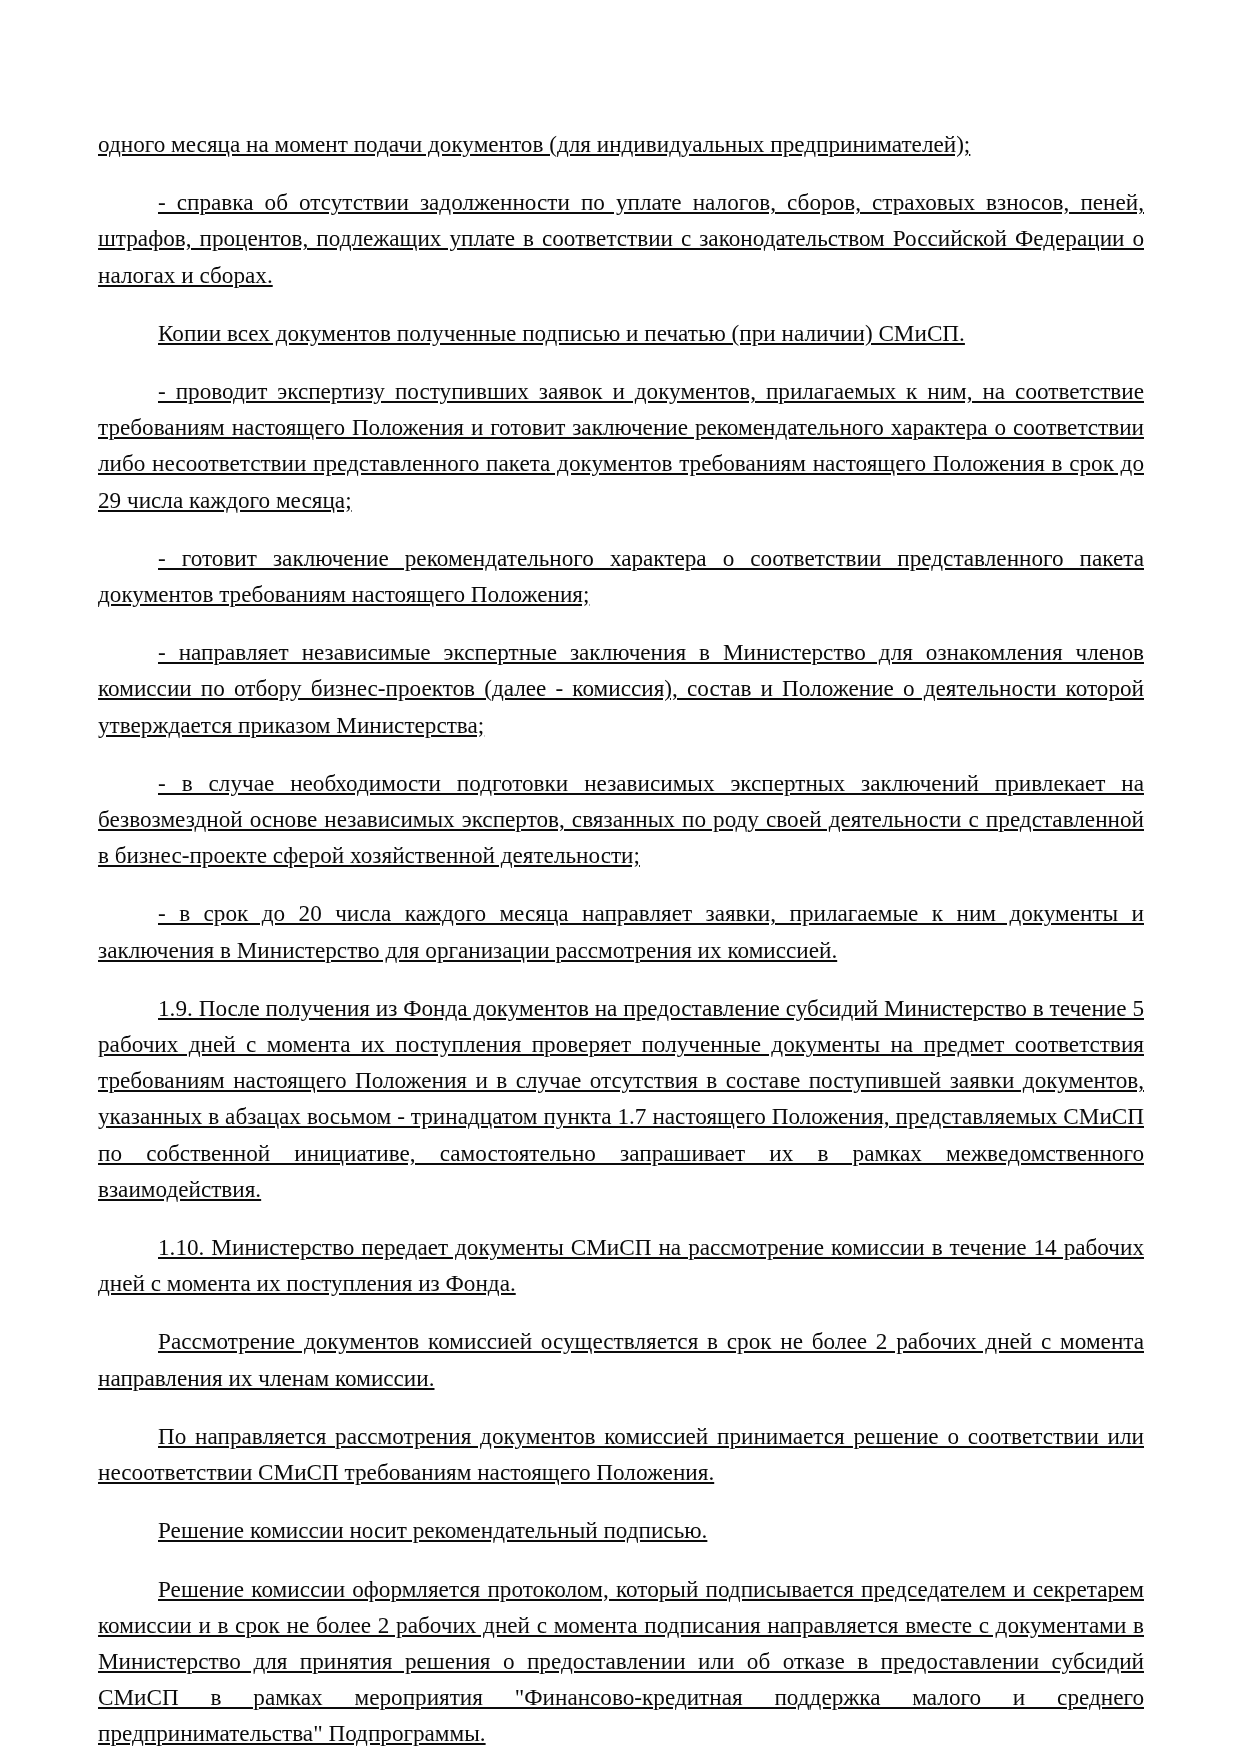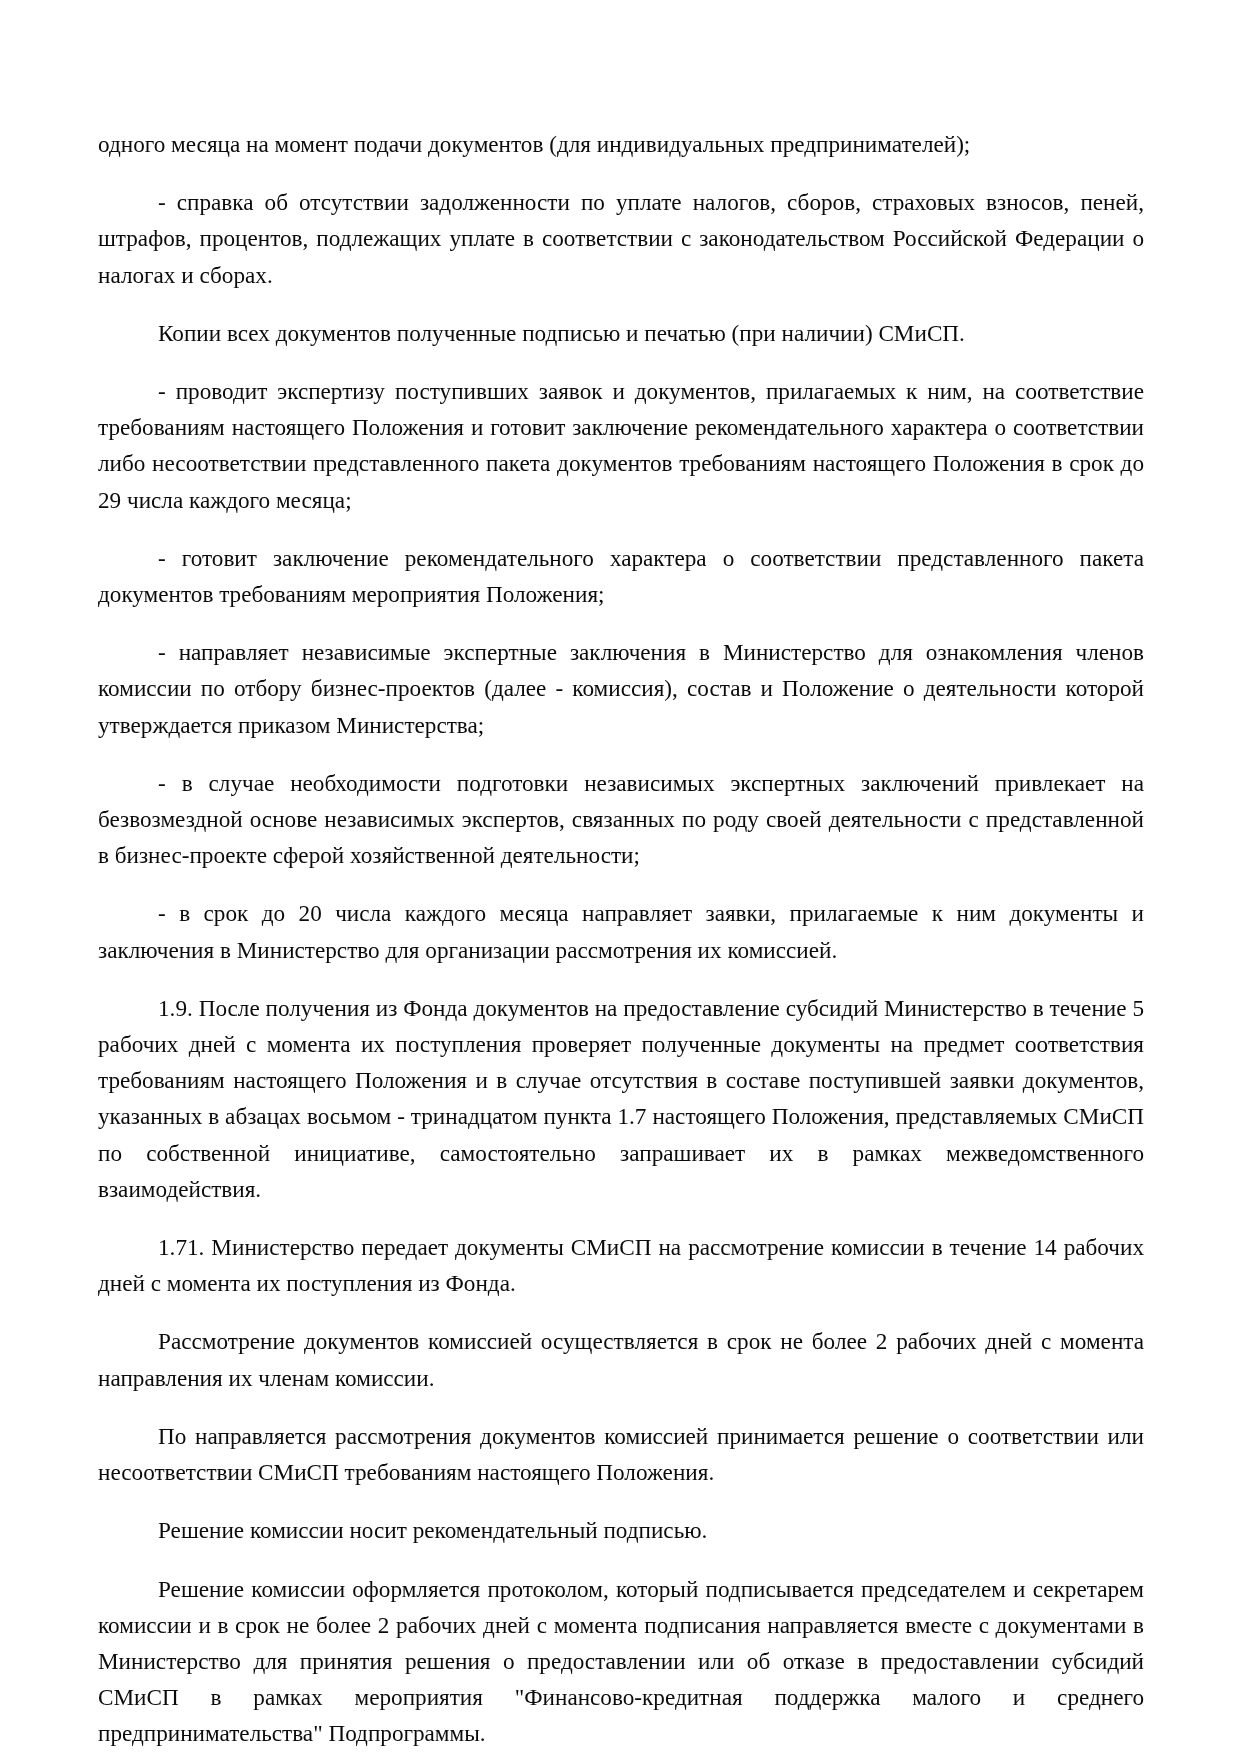--- a/index.html
+++ b/index.html
@@ -23,42 +23,43 @@
     line-height: 36.2px;
     text-align: justify;
     text-justify: inter-word;
     color: #0b0b0b;
   }
   .doc-body p {
     margin: 0 0 22px 0;
     text-indent: 60px;
     -webkit-hyphens: none;
     hyphens: none;
+    text-decoration: underline;
   }
   .doc-body p.no-indent {
     text-indent: 0;
   }
   .doc-body p:last-child {
     margin-bottom: 0;
   }
   
 </style>
 </head>
 <body>
 
 <div class="page">
   <div class="doc-body" id="doc-body">
       <p class="no-indent">одного месяца на момент подачи документов (для индивидуальных предпринимателей);</p>
       <p>- справка об отсутствии задолженности по уплате налогов, сборов, страховых взносов, пеней, штрафов, процентов, подлежащих уплате в соответствии с законодательством Российской Федерации о налогах и сборах.</p>
       <p>Копии всех документов полученные подписью и печатью (при наличии) СМиСП.</p>
       <p>- проводит экспертизу поступивших заявок и документов, прилагаемых к ним, на соответствие требованиям настоящего Положения и готовит заключение рекомендательного характера о соответствии либо несоответствии представленного пакета документов требованиям настоящего Положения в срок до 29 числа каждого месяца;</p>
-      <p>- готовит заключение рекомендательного характера о соответствии представленного пакета документов требованиям мероприятия Положения;</p>
+      <p>- готовит заключение рекомендательного характера о соответствии представленного пакета документов требованиям настоящего Положения;</p>
       <p>- направляет независимые экспертные заключения в Министерство для ознакомления членов комиссии по отбору бизнес-проектов (далее - комиссия), состав и Положение о деятельности которой утверждается приказом Министерства;</p>
       <p>- в случае необходимости подготовки независимых экспертных заключений привлекает на безвозмездной основе независимых экспертов, связанных по роду своей деятельности с представленной в бизнес-проекте сферой хозяйственной деятельности;</p>
       <p>- в срок до 20 числа каждого месяца направляет заявки, прилагаемые к ним документы и заключения в Министерство для организации рассмотрения их комиссией.</p>
       <p>1.9. После получения из Фонда документов на предоставление субсидий Министерство в течение 5 рабочих дней с момента их поступления проверяет полученные документы на предмет соответствия требованиям настоящего Положения и в случае отсутствия в составе поступившей заявки документов, указанных в абзацах восьмом - тринадцатом пункта 1.7 настоящего Положения, представляемых СМиСП по собственной инициативе, самостоятельно запрашивает их в рамках межведомственного взаимодействия.</p>
-      <p>1.71. Министерство передает документы СМиСП на рассмотрение комиссии в течение 14 рабочих дней с момента их поступления из Фонда.</p>
+      <p>1.10. Министерство передает документы СМиСП на рассмотрение комиссии в течение 14 рабочих дней с момента их поступления из Фонда.</p>
       <p>Рассмотрение документов комиссией осуществляется в срок не более 2 рабочих дней с момента направления их членам комиссии.</p>
       <p>По направляется рассмотрения документов комиссией принимается решение о соответствии или несоответствии СМиСП требованиям настоящего Положения.</p>
       <p>Решение комиссии носит рекомендательный подписью.</p>
       <p>Решение комиссии оформляется протоколом, который подписывается председателем и секретарем комиссии и в срок не более 2 рабочих дней с момента подписания направляется вместе с документами в Министерство для принятия решения о предоставлении или об отказе в предоставлении субсидий СМиСП в рамках мероприятия "Финансово-кредитная поддержка малого и среднего предпринимательства" Подпрограммы.</p>
     </div>
 </div>
 
 </body></html>

